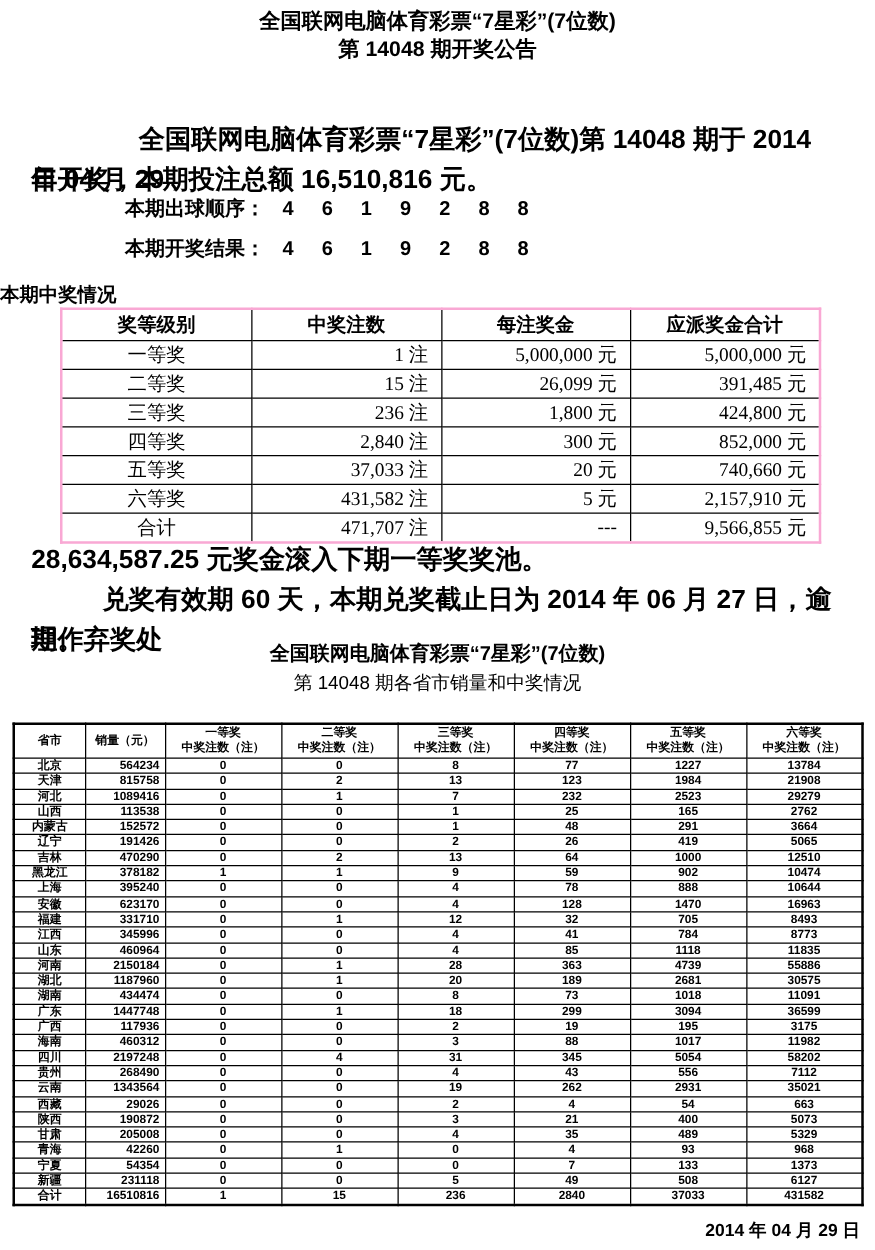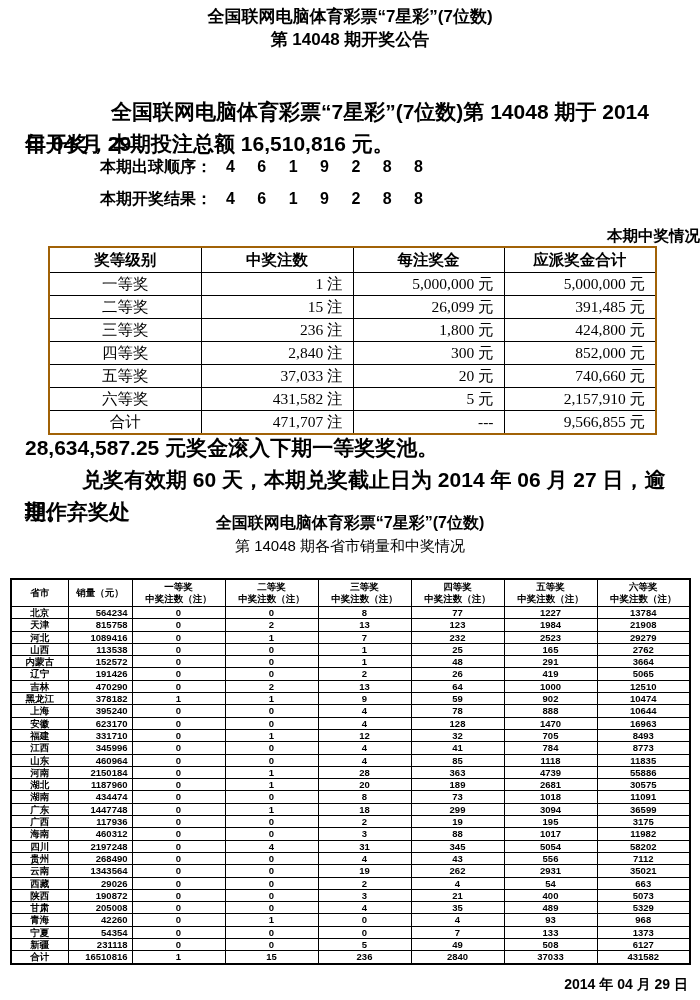--- a/index.html
+++ b/index.html
@@ -8,26 +8,26 @@
   .abs{position:absolute;}
   
   .doc-title{left:0;width:700px;text-align:center;font-weight:bold;font-size:17px;line-height:22px;}
   
   .para{left:25px;width:650px;font-size:21px;font-weight:bold;line-height:32px;}
   .indented{ text-indent:86px;}
   .indented-sm{ text-indent:57px;}
   .draw-line{left:84px;font-size:16px;font-weight:bold;margin-left:16px;}
   .draw-digits{margin-left:14px;letter-spacing:9px;}
   
-  .t1-title{left:0;width:700px;text-align:right;font-weight:bold;font-size:15.5px;
+  .t1-title{left:0;width:700px;text-align:left;font-weight:bold;font-size:15.5px;
             font-family:"Liberation Serif",serif;}
   table{border-collapse:collapse;table-layout:fixed;}
   #prize-table{left:48px;top:246px;width:607px;font-family:"Liberation Serif",serif;font-size:15.5px;}
   #prize-table th,#prize-table td{border:1px solid #000;padding:0;overflow:hidden;white-space:nowrap;}
-  #prize-table{border:2px solid #a16207;}
+  #prize-table{border:2px solid #f9a8d4;}
   #prize-table th{height:24px;font-weight:bold;text-align:center;}
   #prize-table td{height:22px;}
   #prize-table td:first-child{text-align:center;}
   #prize-table td:nth-child(n+2){text-align:right;padding-right:10px;}
   
   .t2-title1{left:0;width:700px;text-align:center;font-weight:bold;font-size:16px;}
   .t2-title2{left:0;width:700px;text-align:center;font-size:15px;}
   #province-table{left:10px;top:578px;width:679px;font-size:9.5px;font-weight:bold;border:2px solid #000;}
   #province-table th,#province-table td{border:1px solid #000;padding:0;overflow:hidden;white-space:nowrap;}
   #province-table th{height:26px;line-height:12px;text-align:center;font-weight:bold;}

